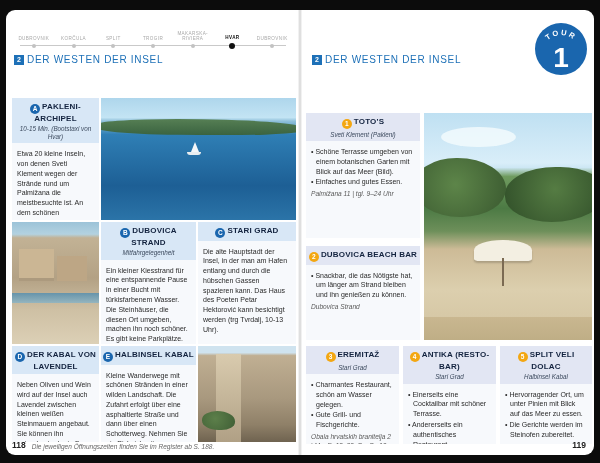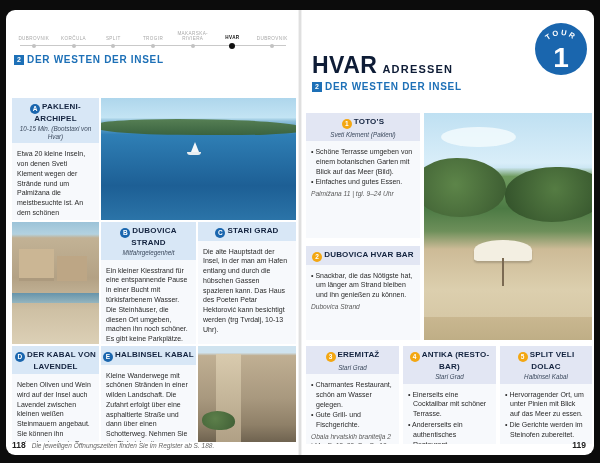--- a/index.html
+++ b/index.html
@@ -15,21 +15,21 @@
   .station .dot{width:4px;height:4px;border-radius:50%;background:#c2c2c2;margin-bottom:2px;z-index:1;}
   .station.active .lbl{color:#101010;font-weight:bold;}
   .station.active .dot{width:6px;height:6px;background:#101010;margin-bottom:1px;}
 
   
   .headline{position:absolute;}
   .headline .big{font-size:23px;font-weight:900;color:#0e1c36;letter-spacing:.5px;}
   .headline .suf{font-size:11px;font-weight:800;color:#0e1c36;letter-spacing:1.2px;margin-left:5px;}
   .subhead{margin-top:2px;display:flex;align-items:center;}
   .sqbadge{width:10px;height:10px;background:#1d70b7;color:#fff;font-size:7px;font-weight:bold;text-align:center;line-height:10px;margin-right:3px;flex:0 0 auto;}
-  .subhead .st{color:#1d70b7;font-weight:700;font-size:10px;letter-spacing:.7px;}
+  .subhead .st{color:#1d70b7;font-weight:400;font-size:10px;letter-spacing:.7px;}
 
   
   .card{position:absolute;background:#f7f9fc;overflow:hidden;}
   .card-h{padding:4px 2px 3px;text-align:center;}
   .card-h.blue{background:#d8e7f6;}
   .card-h.lav{background:#e2e6f3;}
   .card-h .t{font-weight:800;font-size:8px;color:#13233f;letter-spacing:.2px;line-height:1.2;}
   .card-h .s{font-style:italic;font-size:6.3px;color:#3c4a5e;margin-top:2px;line-height:1.2;}
   .cbadge{display:inline-block;width:10px;height:10px;border-radius:50%;color:#fff;font-size:6.5px;font-weight:bold;line-height:10px;text-align:center;vertical-align:-1.5px;margin-right:2px;}
   .cbadge.blue{background:#1a66ae;}
@@ -161,21 +161,21 @@
         <div class="t"><span class="cbadge blue">E</span><span>HALBINSEL KABAL</span></div>
       </div>
       <div class="card-b">Kleine Wanderwege mit schönen Stränden in einer wilden Landschaft. Die Zufahrt erfolgt über eine asphaltierte Straße und dann über einen Schotterweg. Nehmen Sie ein Picknick mit.</div>
     </div>
 
     <div class="photo ph-alley" style="left:192px;top:336px;width:98px;height:96px;">
       <div class="alleywall"></div>
       <div class="plant"></div>
     </div>
 
-    <div class="footer" style="left:6px;">
+    <div class="footer" style="left:6px;align-items:flex-end;">
       <span class="pagenum">118</span>
       <span class="footnote">Die jeweiligen Öffnungszeiten finden Sie im Register ab S. 188.</span>
     </div>
   </div>
 
   <div class="gutter"></div>
 
   <div>
 
     <div class="tour">
@@ -183,44 +183,41 @@
         <circle cx="27" cy="27" r="26" fill="#1a66ae"></circle>
         <path id="tourArc" d="M 9 26 A 19 19 0 0 1 45 26" fill="none"></path>
         <text font-size="7.5" fill="#ffffff" font-weight="bold" letter-spacing="2" font-family="Liberation Sans, sans-serif">
           <textPath href="#tourArc" startOffset="50%" text-anchor="middle">TOUR</textPath>
         </text>
         <text x="27" y="45" text-anchor="middle" font-size="28" font-weight="bold" fill="#ffffff" font-family="Liberation Sans, sans-serif">1</text>
       </svg>
     </div>
 
     <div class="headline" style="left:306px;top:42px;">
-      <div>
-        <span class="big">HVAR</span><span class="suf">ADRESSEN</span>
-      </div>
       <div class="subhead">
         <span class="sqbadge">2</span>
         <span class="st">DER WESTEN DER INSEL</span>
       </div>
     </div>
 
     <div class="card" style="left:300px;top:103px;width:114px;height:125px;">
       <div class="card-h lav">
         <div class="t"><span class="cbadge yellow">1</span><span>TOTO'S</span></div>
         <div class="s">Sveti Klement (Pakleni)</div>
       </div>
       <div class="card-b">
         <div class="bullet">Schöne Terrasse umgeben von einem botanischen Garten mit Blick auf das Meer (Bild).</div>
         <div class="bullet">Einfaches und gutes Essen.</div>
         <div class="meta">Palmižana 11 | tgl. 9–24 Uhr</div>
       </div>
     </div>
 
     <div class="card" style="left:300px;top:236px;width:114px;height:94px;">
       <div class="card-h lav">
-        <div class="t"><span class="cbadge yellow">2</span><span>DUBOVICA HVAR BAR</span></div>
+        <div class="t"><span class="cbadge yellow">2</span><span>DUBOVICA BEACH BAR</span></div>
       </div>
       <div class="card-b">
         <div class="bullet">Snackbar, die das Nötigste hat, um länger am Strand bleiben und ihn genießen zu können.</div>
         <div class="meta">Dubovica Strand</div>
       </div>
     </div>
 
     <div class="photo ph-beachbar" style="left:418px;top:103px;width:168px;height:227px;">
       <div class="cloud"></div>
       <div class="tree1"></div>

